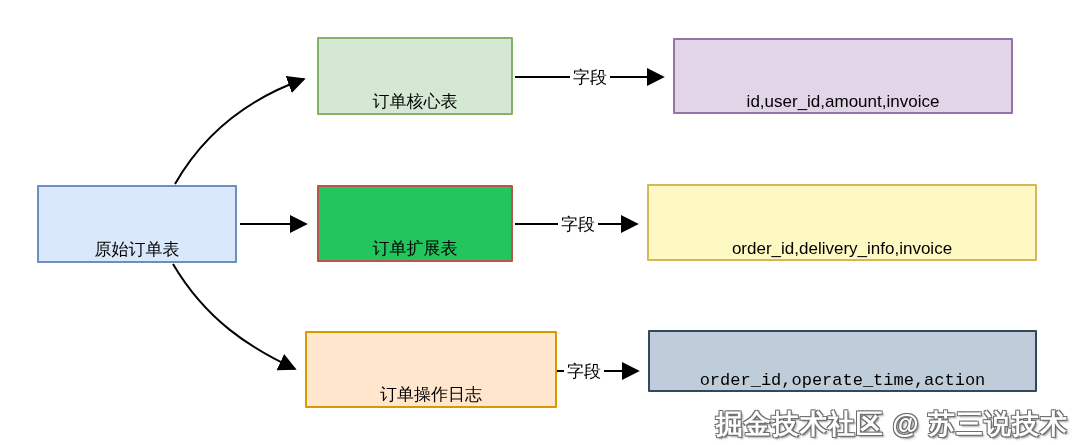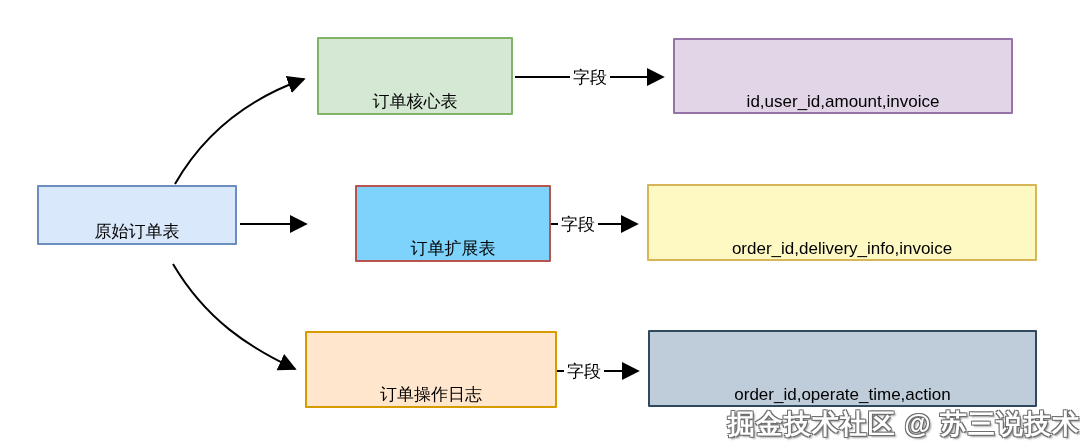--- a/index.html
+++ b/index.html
@@ -22,43 +22,43 @@
     box-sizing: border-box;
     display: flex;
     align-items: flex-end;
     justify-content: center;
     font-size: 17px;
     color: #000000;
     border: 2px solid #000;
     border-radius: 1px;
     text-align: center;
   }
-  .node-source     { left: 37px;  top: 185px; width: 200px; height: 60px; background: #dae8fc; border-color: #6c8ebf; }
+  .node-source     { left: 37px;  top: 185px; width: 200px; height: 78px; background: #dae8fc; border-color: #6c8ebf; }
   .node-core       { left: 317px; top: 37px;  width: 196px; height: 78px; background: #d5e8d4; border-color: #82b366; }
-  .node-extension  { left: 317px; top: 185px; width: 196px; height: 77px; background: #7dd3fc; border-color: #b85450; margin-left: 38px; }
+  .node-extension  { left: 317px; top: 185px; width: 196px; height: 77px; background: #22c55e; border-color: #b85450; }
   .node-log        { left: 305px; top: 331px; width: 252px; height: 77px; background: #ffe6cc; border-color: #d79b00; }
   .node-core-fields      { left: 673px; top: 38px;  width: 340px; height: 76px; background: #e1d5e7; border-color: #9673a6; }
   .node-extension-fields { left: 647px; top: 184px; width: 390px; height: 77px; background: #fef9c3; border-color: #d6b656; }
-  .node-log-fields       { left: 648px; top: 330px; width: 389px; height: 77px; background: #bfccd9; border-color: #2f4a5f; }
+  .node-log-fields       { left: 648px; top: 330px; width: 389px; height: 62px; background: #bfccd9; border-color: #2f4a5f; font-family: Liberation Mono, monospace; }
   .edge-label {
     position: absolute;
     transform: translate(-50%, -50%);
     background: #ffffff;
     padding: 0 3px;
     font-size: 17px;
     color: #000000;
     white-space: nowrap;
     text-align: center;
   }
   .edge-label-1 { left: 590px; top: 77px;  }
   .edge-label-2 { left: 578px; top: 224px; }
   .edge-label-3 { left: 584px; top: 371px; }
   .watermark {
     position: absolute;
-    right: 0;
+    right: 12px;
     bottom: 3px;
     font-size: 27px;
     font-weight: 700;
     letter-spacing: 1px;
     color: #ffffff;
     text-shadow:
       -1px -1px 0 #6e6e6e,
        1px -1px 0 #6e6e6e,
       -1px  1px 0 #6e6e6e,
        1px  1px 0 #6e6e6e,

